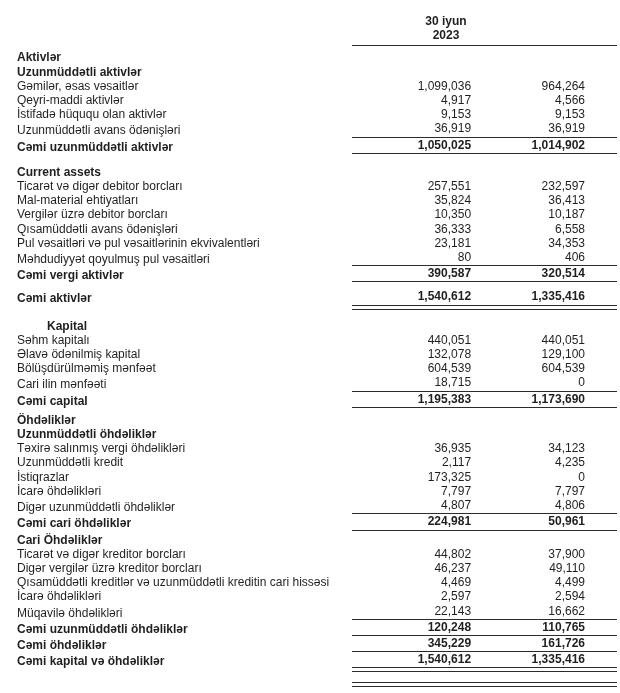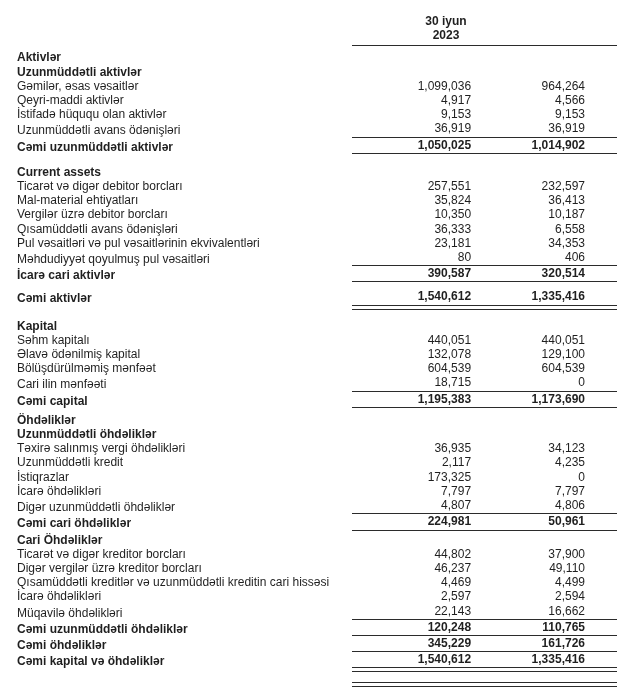--- a/index.html
+++ b/index.html
@@ -197,34 +197,34 @@
           </div>
         </div>
         <div class="row">
           <div class="label">Məhdudiyyət qoyulmuş pul vəsaitləri</div>
           <div class="vals rule-bottom">
             <div class="v v1">80</div>
             <div class="v v2">406</div>
           </div>
         </div>
         <div class="row bold">
-          <div class="label">İcarə cari aktivlər</div>
+          <div class="label">Cəmi vergi aktivlər</div>
           <div class="vals rule-bottom">
             <div class="v v1">390,587</div>
             <div class="v v2">320,514</div>
           </div>
         </div>
         <div class="row bold" style="margin-top: 7px;">
           <div class="label">Cəmi aktivlər</div>
           <div class="vals rule-double">
             <div class="v v1">1,540,612</div>
             <div class="v v2">1,335,416</div>
           </div>
         </div>
-        <div class="row bold" style="margin-top: 13px;">
+        <div class="row bold" style="margin-top: 13px; margin-left: 30px;">
           <div class="label">Kapital</div>
           <div class="vals">
             <div class="v v1"></div>
             <div class="v v2"></div>
           </div>
         </div>
         <div class="row">
           <div class="label">Səhm kapitalı</div>
           <div class="vals">
             <div class="v v1">440,051</div>

